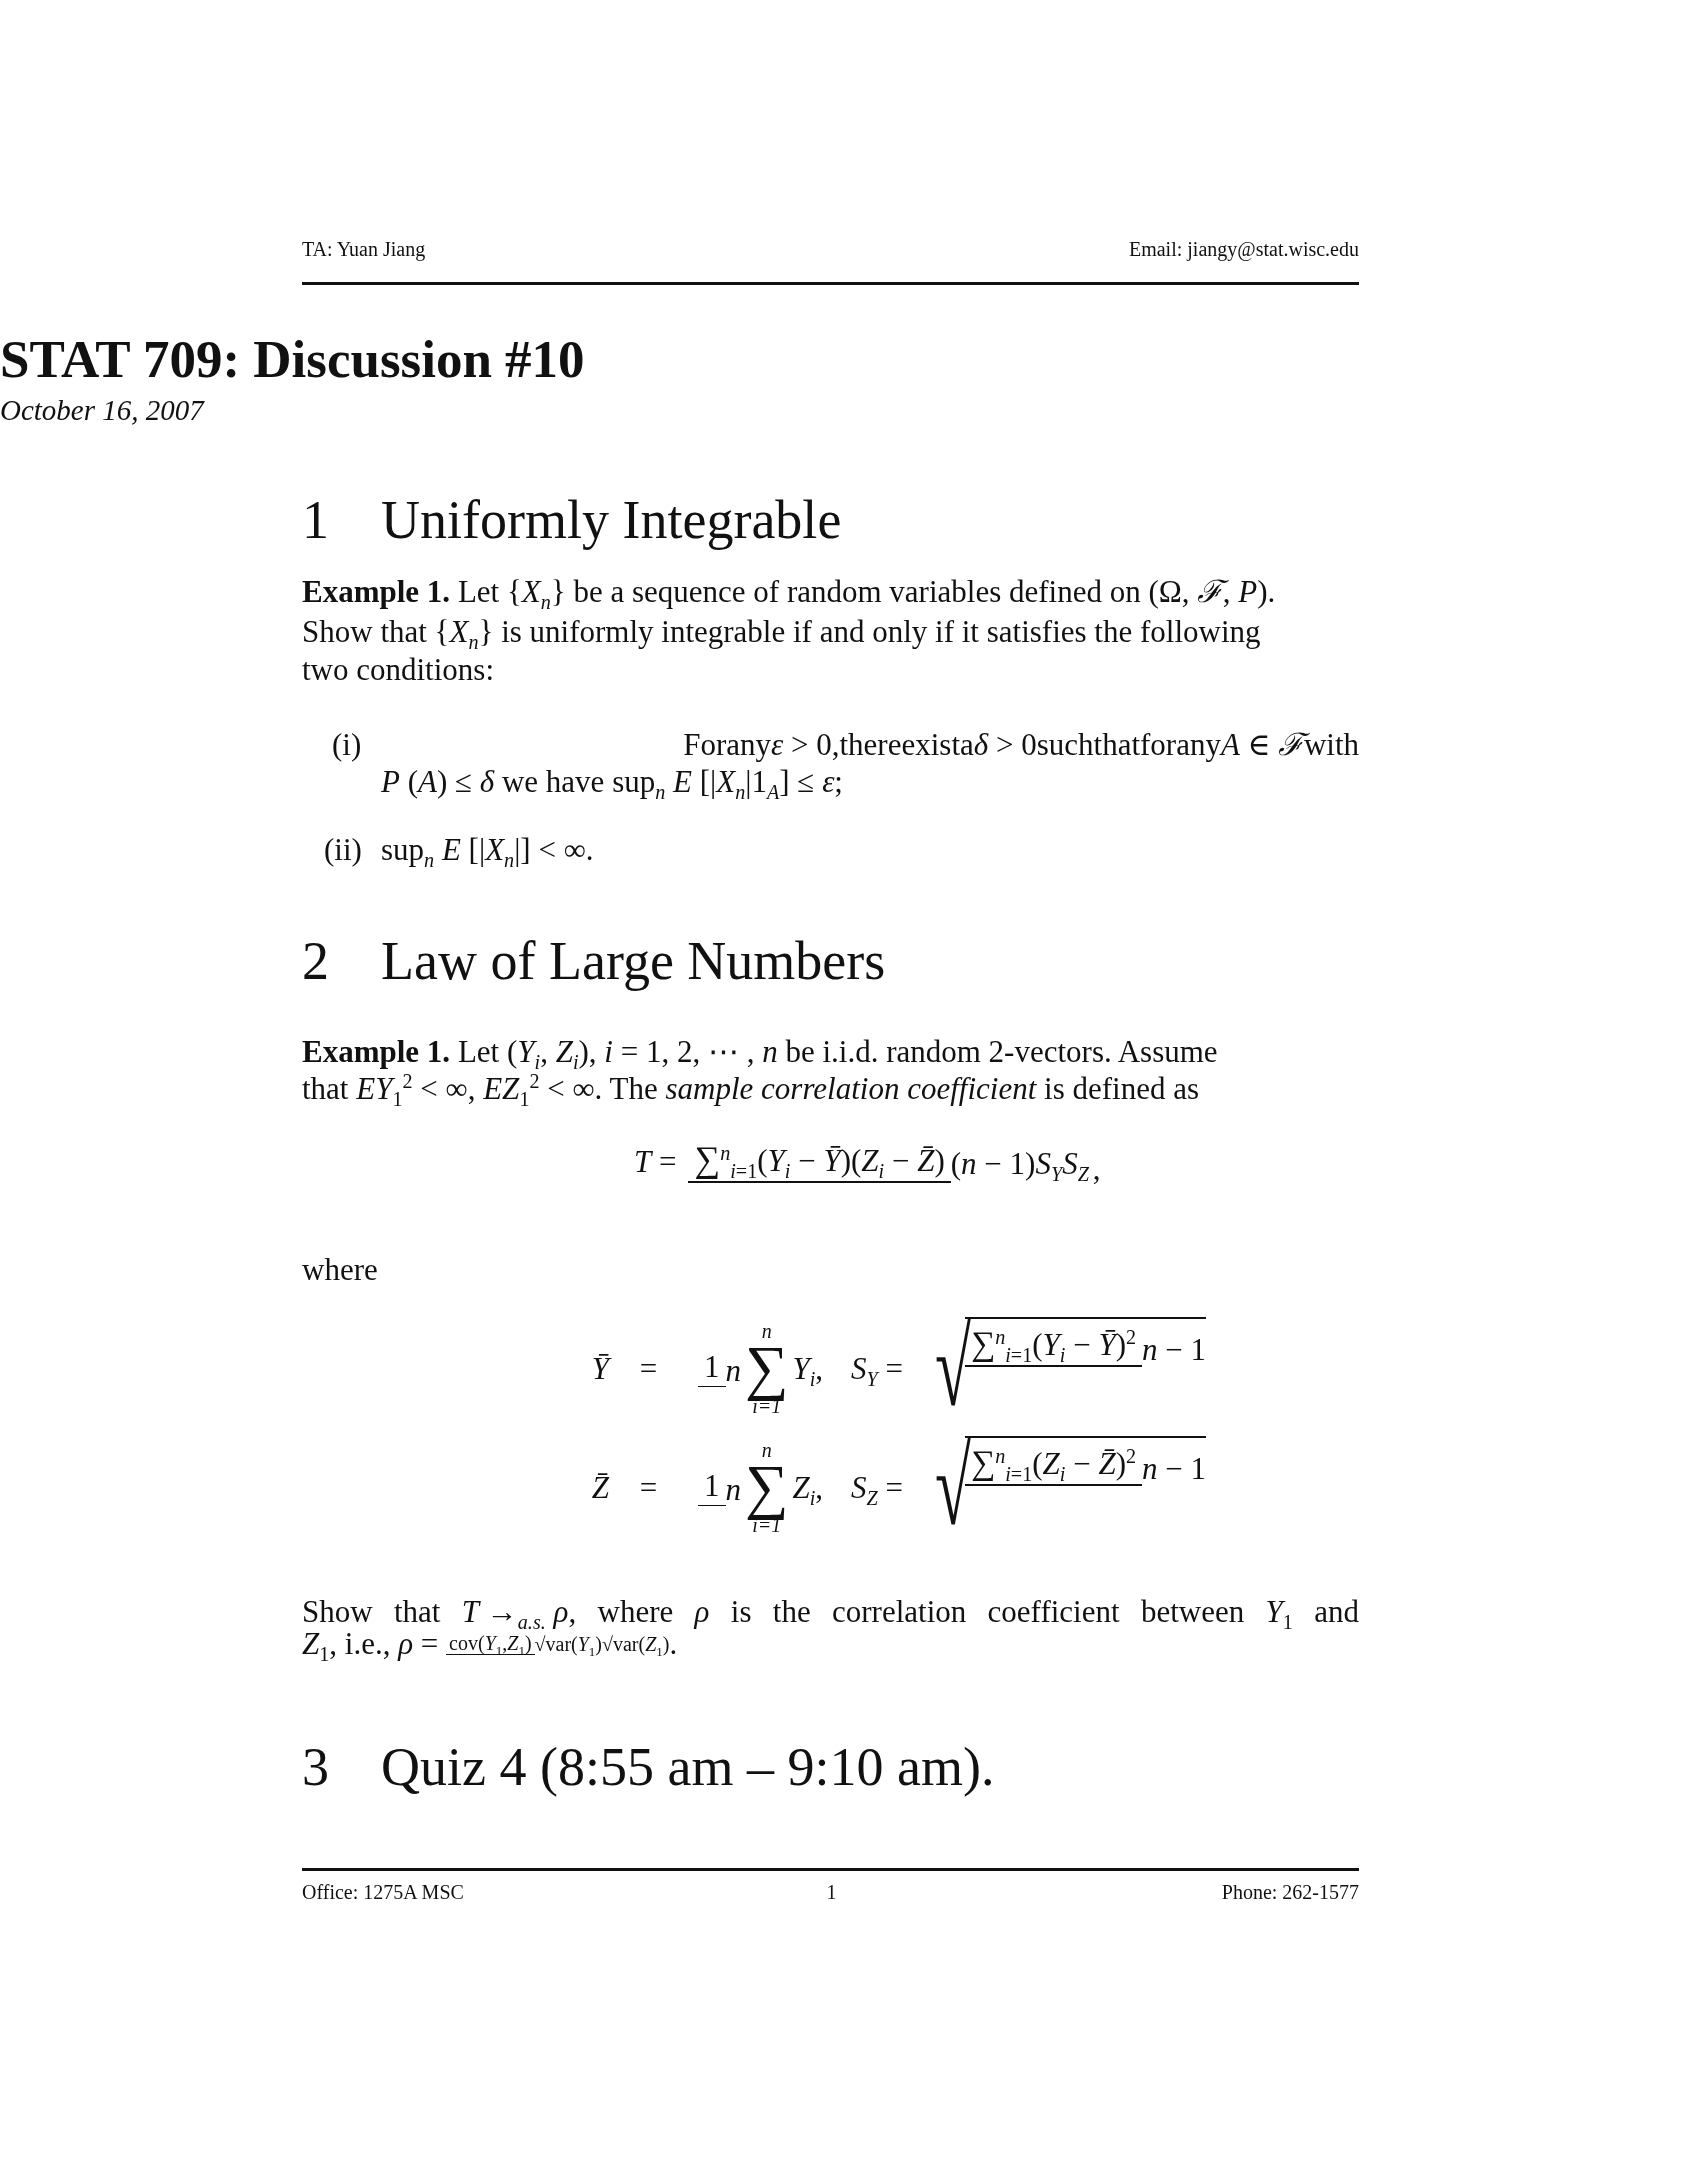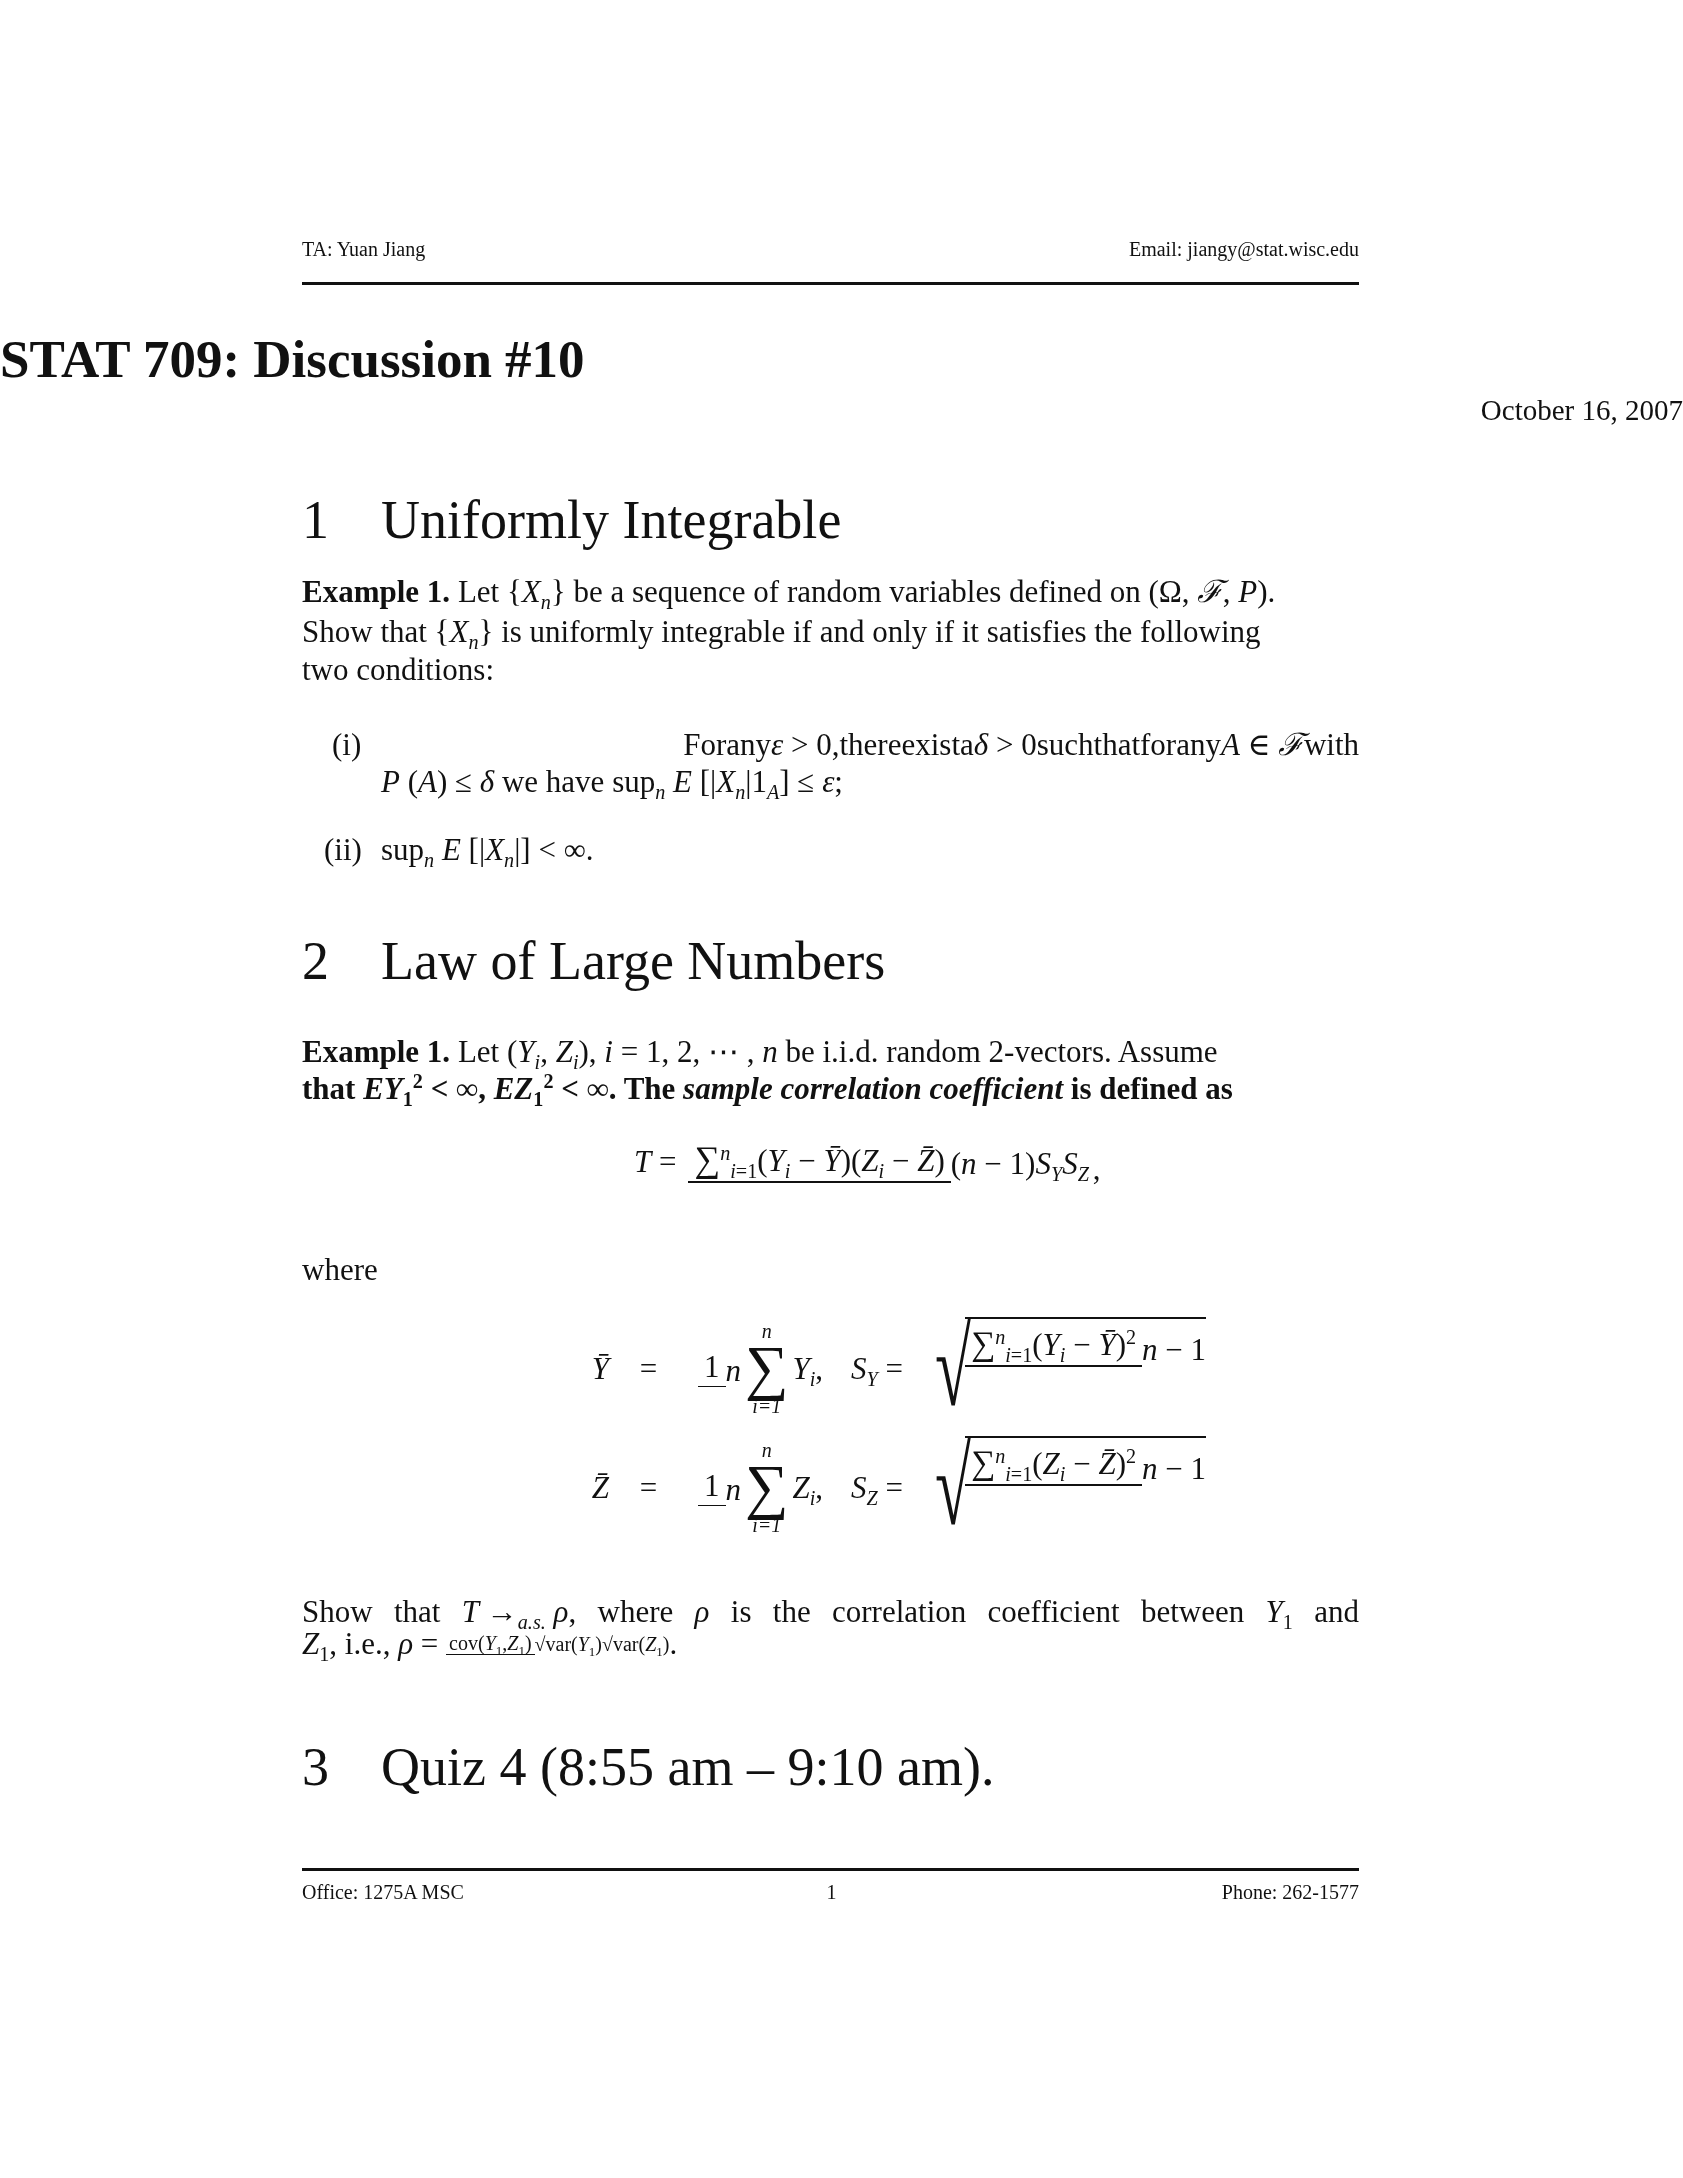--- a/index.html
+++ b/index.html
@@ -4,21 +4,21 @@
 <style>
   html, body { margin:0; padding:0; background:#ffffff; }
   body { width:1683px; height:2178px; position:relative; overflow:hidden;
          font-family:"DejaVu Serif","Liberation Serif",serif; color:#111; }
   .abs { position:absolute; white-space:nowrap; }
   .serif { font-family:"Liberation Serif","DejaVu Serif",serif; }
   .txt { font-size:31px; line-height:1; }
   .hdr { font-size:20px; }
   .rule { position:absolute; left:302px; width:1057px; height:3px; background:#111; }
   .title { font-size:53px; font-weight:bold; left:0; width:1683px; text-align:left; }
-  .date { font-size:29px; left:0; width:1683px; text-align:right; }
+  .date { font-size:29px; left:0; width:1683px; text-align:left;font-style:italic; }
   .sec { font-size:54px; font-weight:normal; }
   .sec .num { display:inline-block; width:79px; }
   .b { font-weight:bold; }
   i, .it { font-style:italic; }
   sub, sup { font-size:65%; line-height:0; }
   .frac { display:inline-flex; align-items:center; vertical-align:middle; }
   .frac .num2 { border-bottom:2px solid #111; padding:0 6px 4px; }
   .frac .den { padding-top:4px; }
   .sqrt { display:inline-flex; align-items:stretch; vertical-align:middle; }
   .sqrt .rad { font-size:109px; line-height:0.95; transform:scaleX(0.6); transform-origin:right; margin-right:-6px; }
@@ -78,21 +78,21 @@
 </div>
 
 <div class="abs serif sec" style="left:302px; top:930px;">
   <span class="num">2</span><span>Law of Large Numbers</span>
 </div>
 
 <div class="abs serif txt" style="left:302px; top:1036px;">
   <span class="b">Example 1.</span>
   Let (<i>Y</i><sub><i>i</i></sub>, <i>Z</i><sub><i>i</i></sub>), <i>i</i> = 1, 2, ⋯ , <i>n</i> be i.i.d. random 2-vectors. Assume
 </div>
-<div class="abs serif txt" style="left:302px; top:1073px;font-weight:bold;">
+<div class="abs serif txt" style="left:302px; top:1073px;">
   that <i>EY</i><sub>1</sub><sup>2</sup> &lt; ∞, <i>EZ</i><sub>1</sub><sup>2</sup> &lt; ∞. The <i>sample correlation coefficient</i><span> is defined as</span>
 </div>
 
 <div class="abs serif txt" style="left:634px; top:1139px; display:flex; align-items:center; gap:12px;">
   <span><i>T</i> =</span>
   <span class="frac">
     <span class="num2"><span style="font-size:36px;">∑</span><sup><i>n</i></sup><sub><i>i</i>=1</sub>(<i>Y</i><sub><i>i</i></sub> − <i>Ȳ</i>)(<i>Z</i><sub><i>i</i></sub> − <i>Z̄</i>)</span>
     <span class="den">(<i>n</i> − 1)<i>S</i><sub><i>Y</i></sub><i>S</i><sub><i>Z</i></sub></span>
   </span>
   <span style="margin-left:-8px; margin-top:14px;">,</span>

